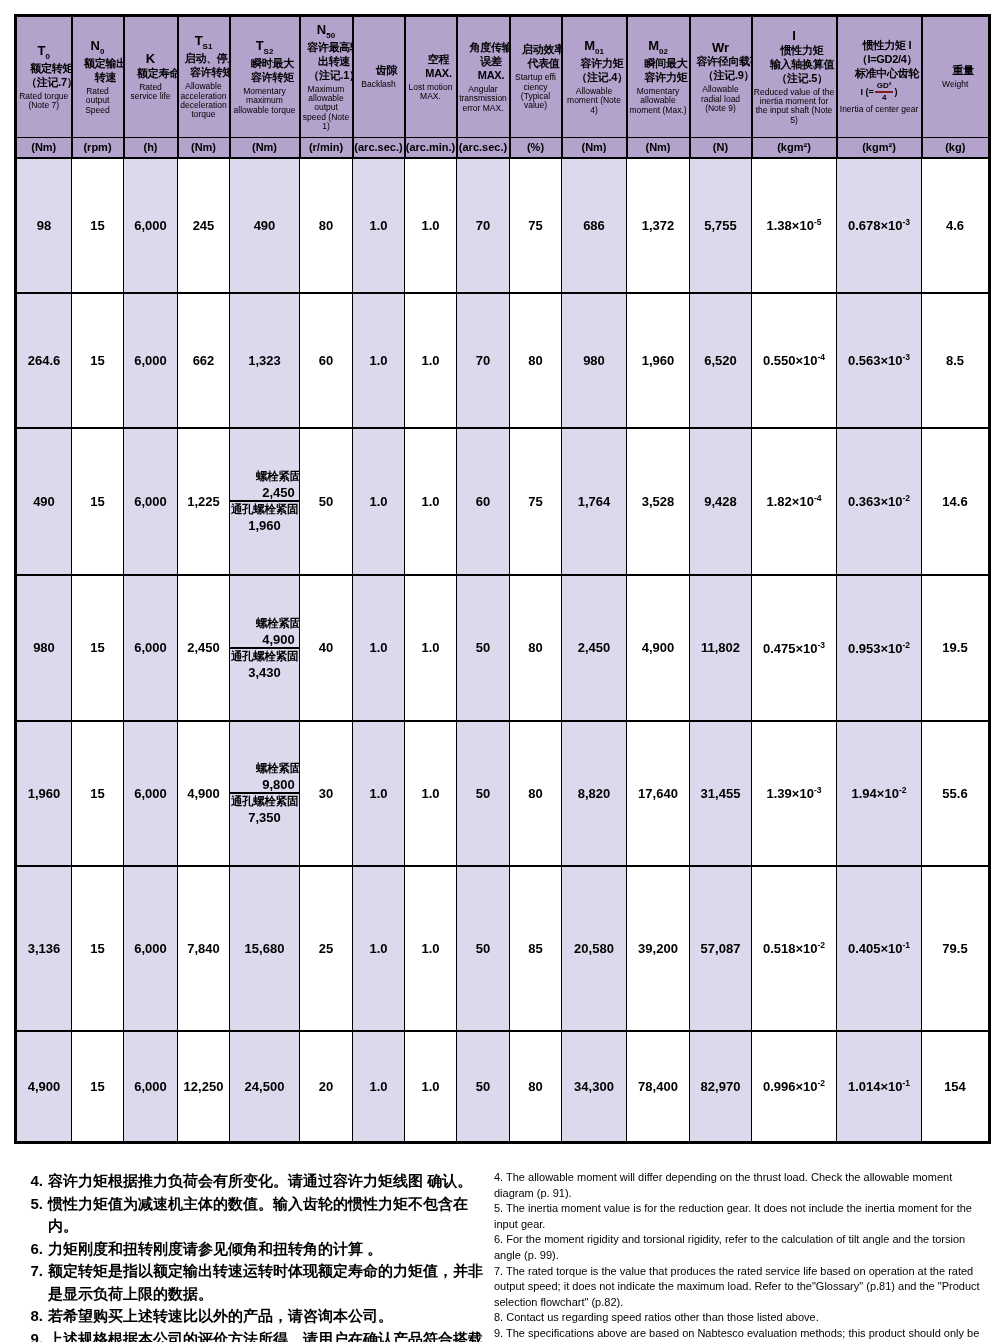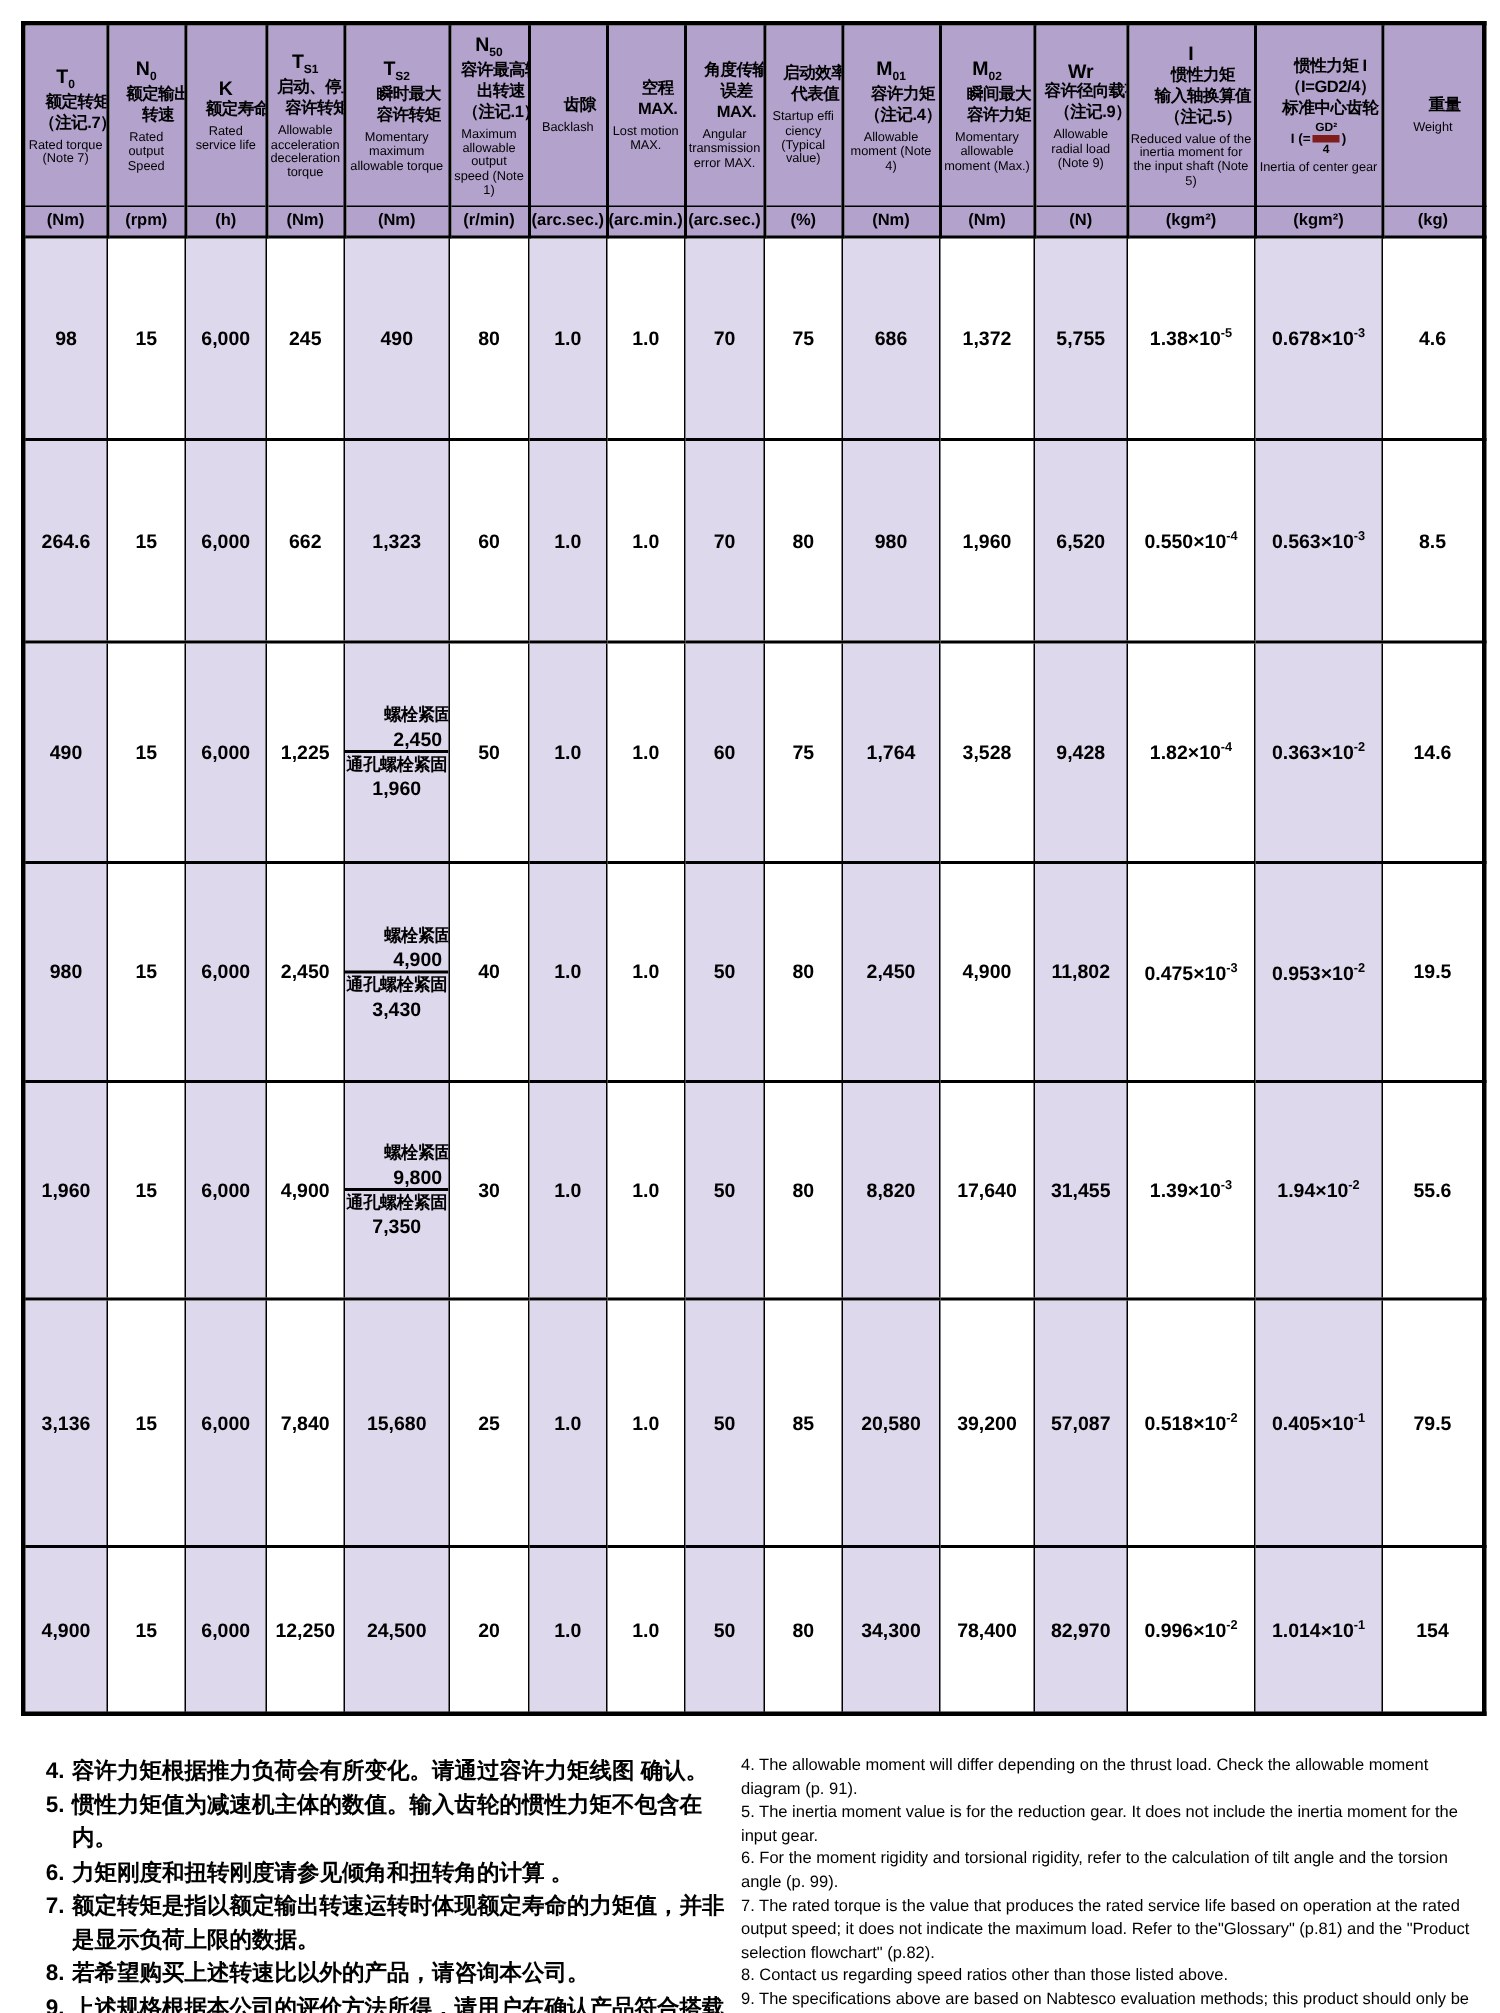--- a/index.html
+++ b/index.html
@@ -30,21 +30,21 @@
 
   .hcell { display:flex; flex-direction:column; align-items:center; justify-content:center;
            height:100%; padding:2px 1px; gap:1px; }
   .sym { font-size:13px; font-weight:700; line-height:1.05; }
   .sym sub { font-size:8px; }
   .zh { font-size:11px; font-weight:700; line-height:1.18; white-space:nowrap; letter-spacing:-0.3px;padding-left:16px; }
   .zh.underline { }
   .en { font-size:8.5px; font-weight:400; line-height:1.1; margin-top:2px; }
   .formula { font-size:9px; font-weight:700; display:flex; align-items:center; justify-content:center; gap:1px; margin-top:1px; }
   .frac { display:inline-block; vertical-align:middle; line-height:1; }
-  .frac .num { display:block; border-bottom:5px solid #7f1d1d; padding:0 2px 1px; font-size:8px; }
+  .frac .num { display:block; border-bottom:2px solid #7f1d1d; padding:0 2px 1px; font-size:8px; }
   .frac .den { display:block; padding-top:1px; font-size:8px; }
 
   .val sup { font-size:8.5px; }
 
   .split { display:flex; flex-direction:column; height:100%; }
   .split-half { flex:1; display:flex; flex-direction:column; align-items:center; justify-content:center; gap:1px; }
   .split-half:first-child { border-bottom:2px solid #000;padding-left:28px; }
   .split .lbl { font-size:11.5px; font-weight:700; white-space:nowrap; letter-spacing:-0.3px; }
   .split .v { font-size:13px; font-weight:600; }
 

